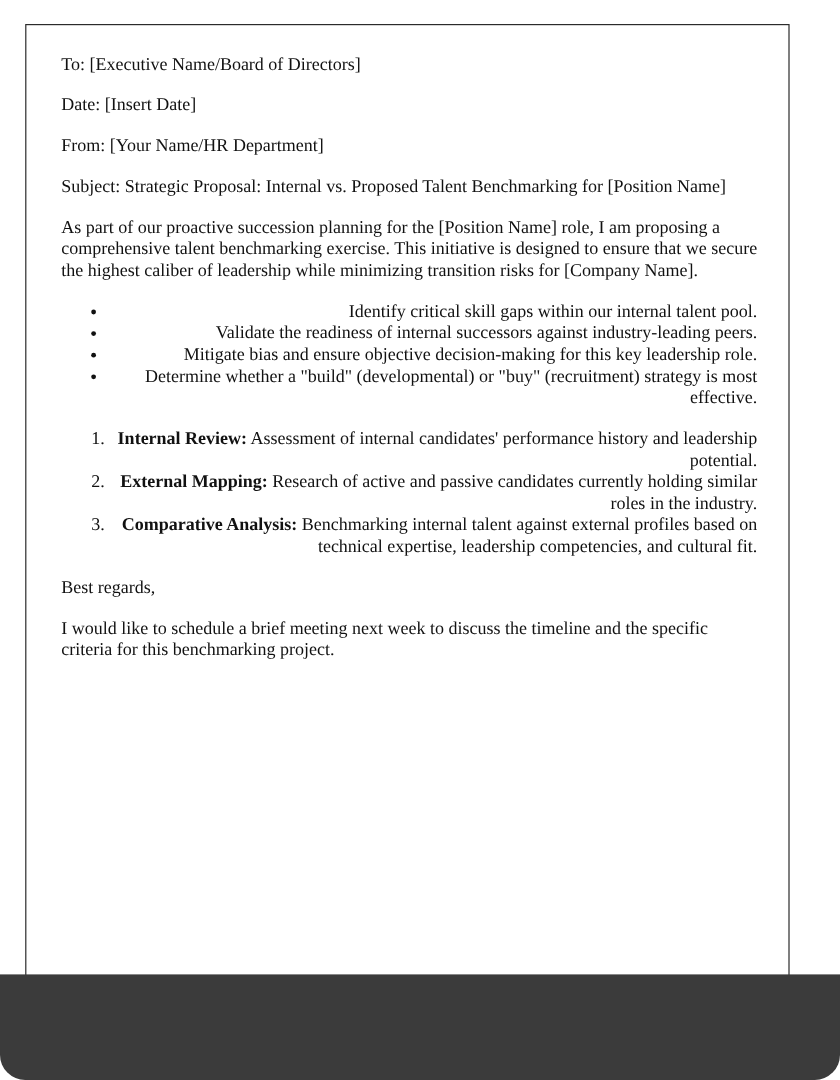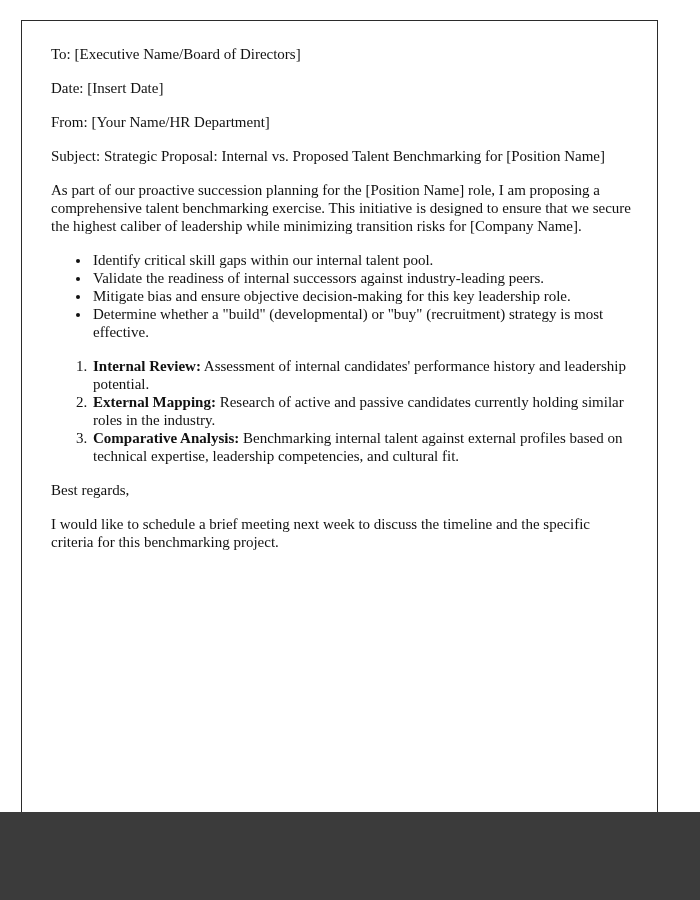--- a/index.html
+++ b/index.html
@@ -10,20 +10,21 @@
     height: 900px;
     overflow: hidden;
     font-family: "Liberation Serif", "DejaVu Serif", serif;
   }
   .viewport {
     position: relative;
     width: 700px;
     height: 900px;
     background: #ffffff;
     overflow: hidden;
+    border-radius: 21px;
   }
   .page {
     position: absolute;
     left: 21px;
     top: 20px;
     width: 637px;
     height: 870px;
     border: 1px solid #2b2b2b;
     background: #ffffff;
     box-sizing: border-box;
@@ -36,20 +37,21 @@
     font-size: 15px;
     line-height: 18px;
     color: #111111;
   }
   .page ul, .page ol {
     margin: 0 0 16px 0;
     padding: 0 0 0 40px;
     font-size: 15px;
     line-height: 18px;
     color: #111111;
+    text-align: right;
   }
   .page li {
     margin: 0;
     padding: 0 0 0 2px;
   }
   .bold { font-weight: bold; }
   .footer-bar {
     position: absolute;
     left: 0;
     bottom: 0;

